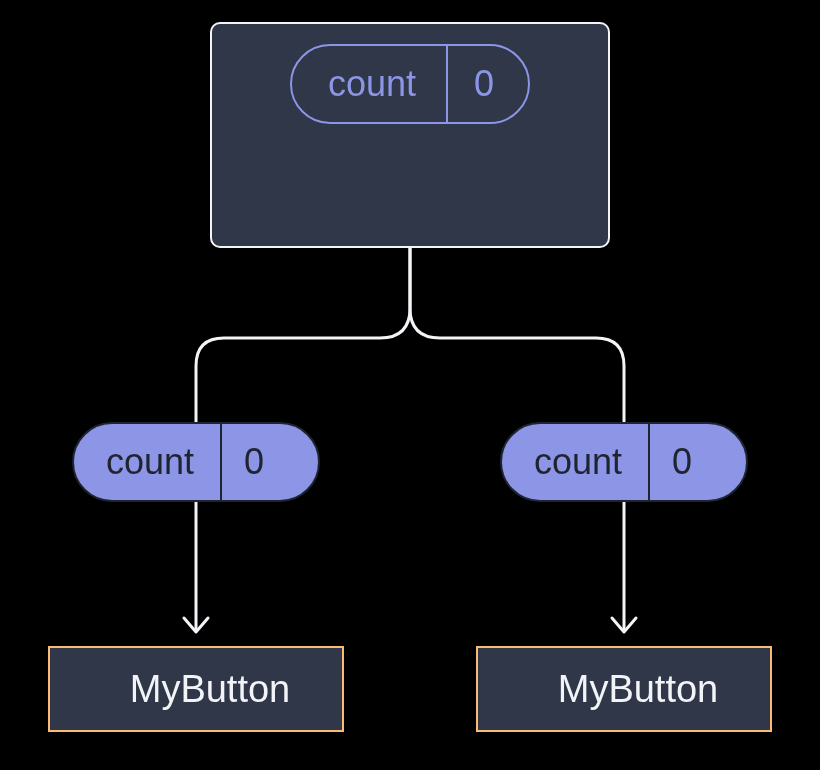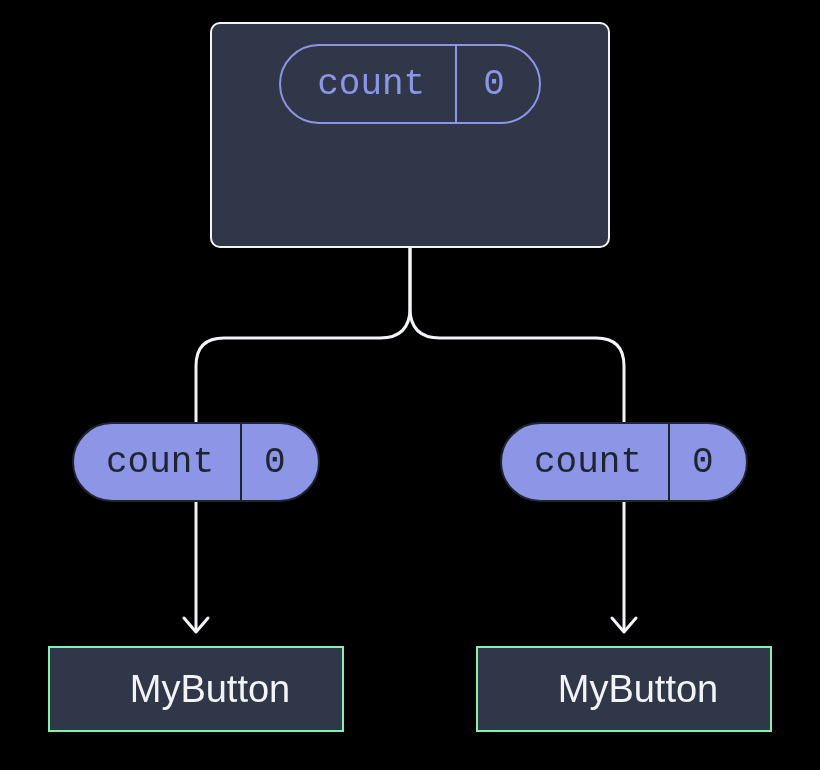--- a/index.html
+++ b/index.html
@@ -34,21 +34,20 @@
       font-weight: 400;
       margin-bottom: 24px;
     }
     .pill {
       display: flex;
       align-items: center;
       border-radius: 999px;
       overflow: hidden;
       font-size: 36px;
       height: 80px;
-      font-family: Liberation Mono, monospace;
     }
     .pill-outline {
       border: 2px solid #8c95e6;
       background: transparent;
     }
     .pill-outline .pill-label {
       color: #8c95e6;
       padding: 0 30px 0 36px;
     }
     .pill-outline .pill-divider {
@@ -86,21 +85,21 @@
     .pill-right {
       left: 500px;
       top: 422px;
       width: 248px;
     }
     .mybutton-box {
       position: absolute;
       width: 296px;
       height: 86px;
       background: #2f3748;
-      border: 2px solid #86efac;
+      border: 2px solid #fdba74;
       display: flex;
       align-items: center;
       justify-content: center;
       padding-left: 28px;
     }
     .mybutton-left {
       left: 48px;
       top: 646px;
     }
     .mybutton-right {

